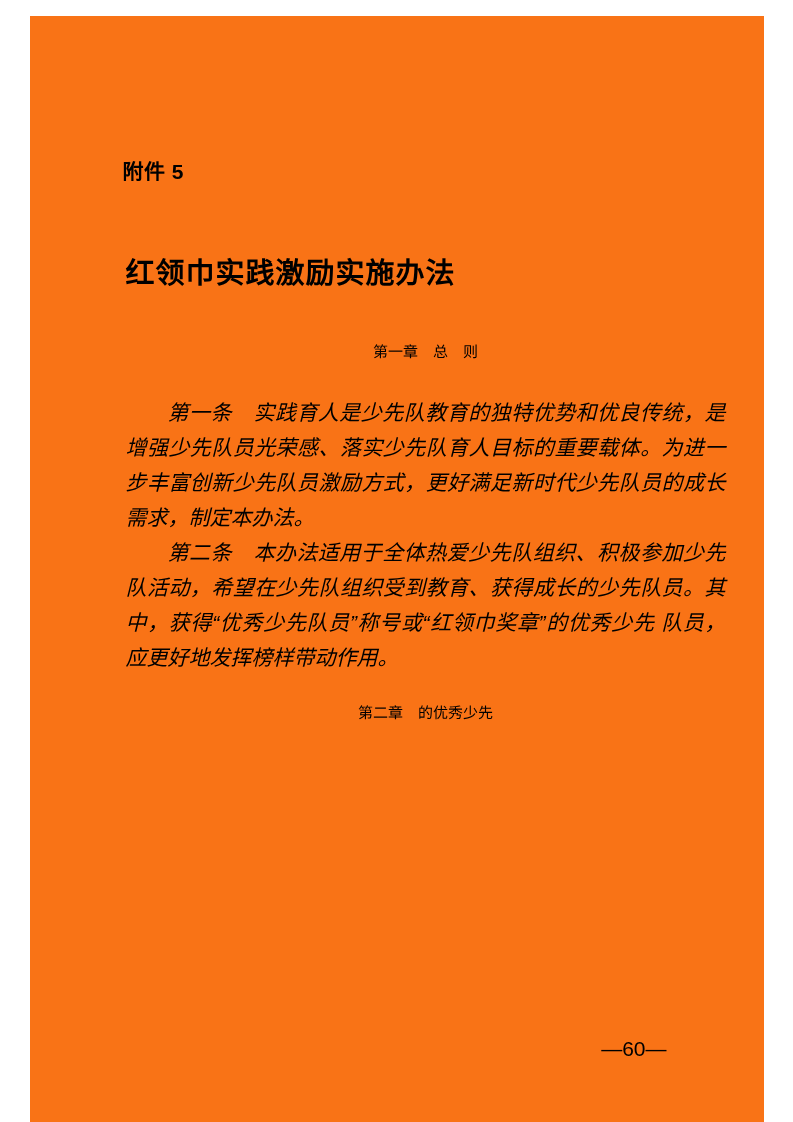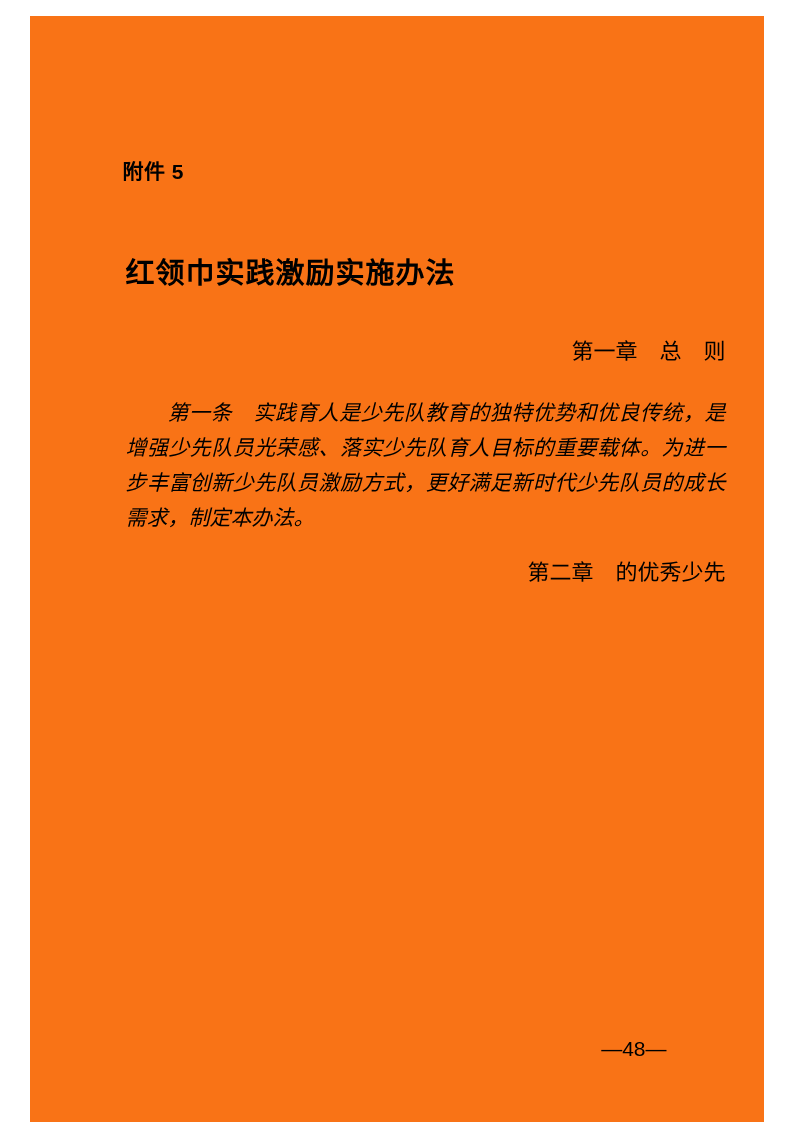--- a/index.html
+++ b/index.html
@@ -50,22 +50,22 @@
   
   .content {
     position: absolute;
     left: 96px;
     top: 306px;
     width: 600px;
   }
 
   
   .chapter-heading {
-    text-align: right;
-    font-size: 22px;
+    text-align: center;
+    font-size: 15px;
     font-weight: normal;
     line-height: 35px;
     white-space: pre;
     margin: 0;
   }
 
   .chapter-heading.ch1 {
     padding-top: 12px;
     padding-bottom: 26px;
   }
@@ -111,21 +111,22 @@
   <div class="attachment-label">附件 5</div>
 
   <h1 class="doc-title">红领巾实践激励实施办法</h1>
 
   <div class="content">
 
     <h2 class="chapter-heading ch1">第一章　总　则</h2>
 
     <p class="para">第一条　实践育人是少先队教育的独特优势和优良传统，是增强少先队员光荣感、落实少先队育人目标的重要载体。为进一步丰富创新少先队员激励方式，更好满足新时代少先队员的成长需求，制定本办法。</p>
 
+    <p class="para">第二条　本办法适用于全体热爱少先队组织、积极参加少先队活动，希望在少先队组织受到教育、获得成长的少先队员。其中，获得“优秀少先队员”称号或“红领巾奖章”的优秀少先 队员，应更好地发挥榜样带动作用。</p>
 
     <h2 class="chapter-heading ch2">第二章　的优秀少先</h2>
 
 
   </div>
 
-  <div class="page-number">—48—</div>
+  <div class="page-number">—60—</div>
 
 </div>
 
 </body></html>

